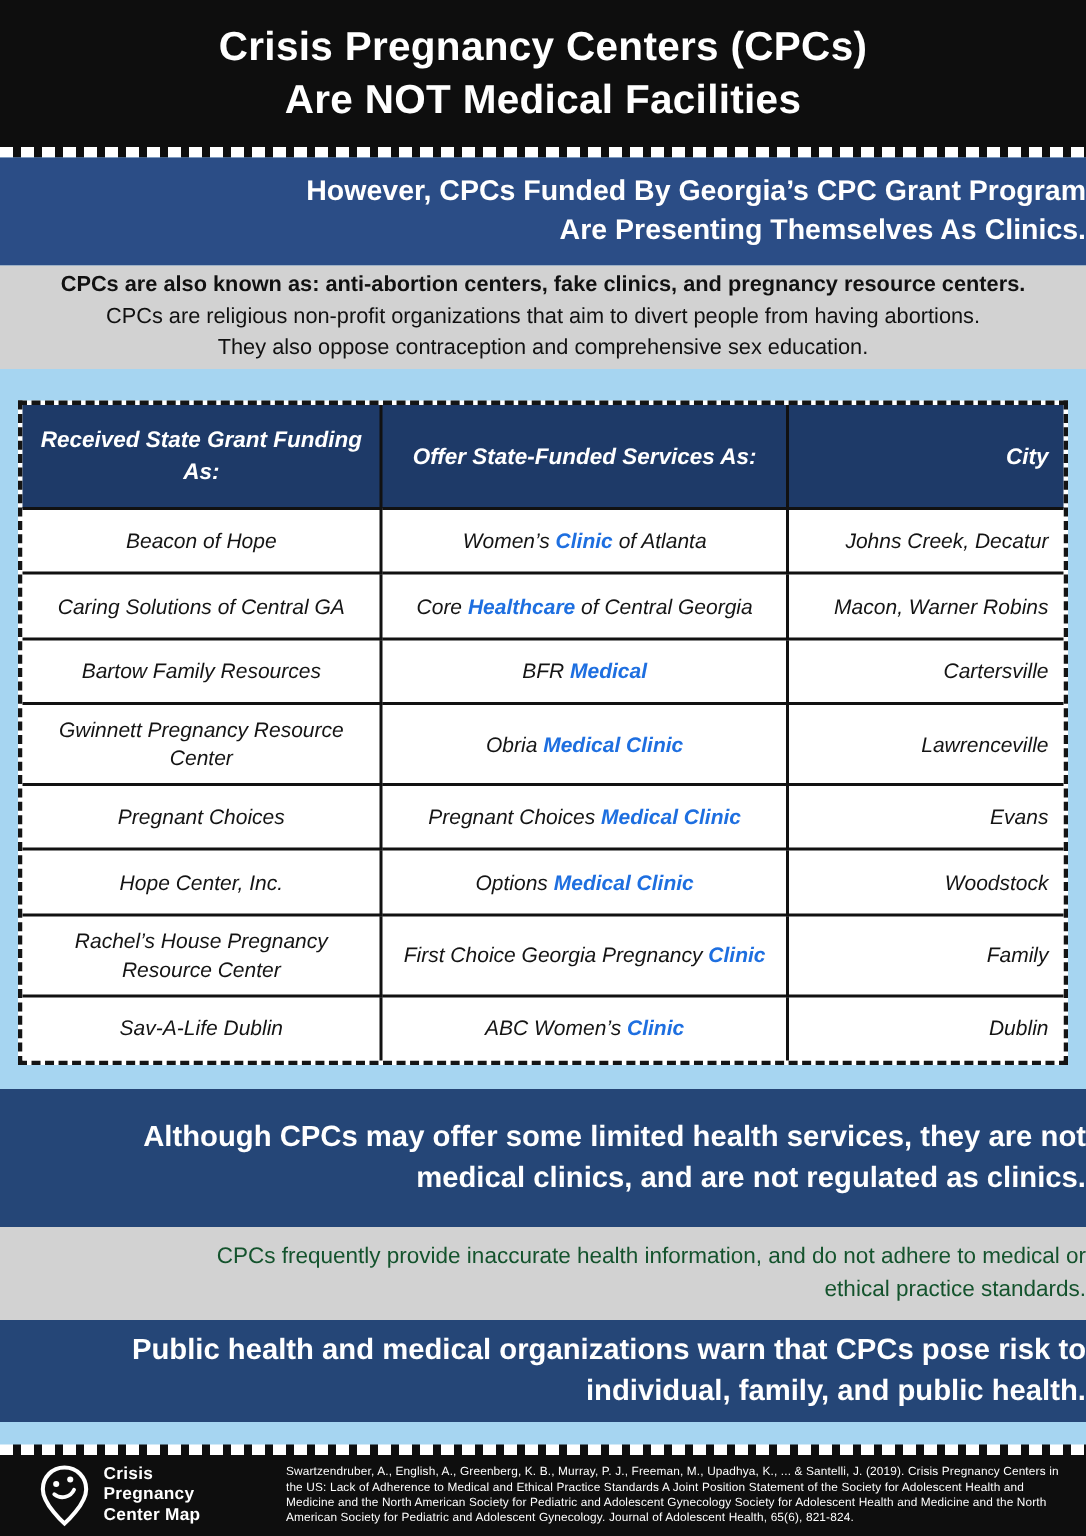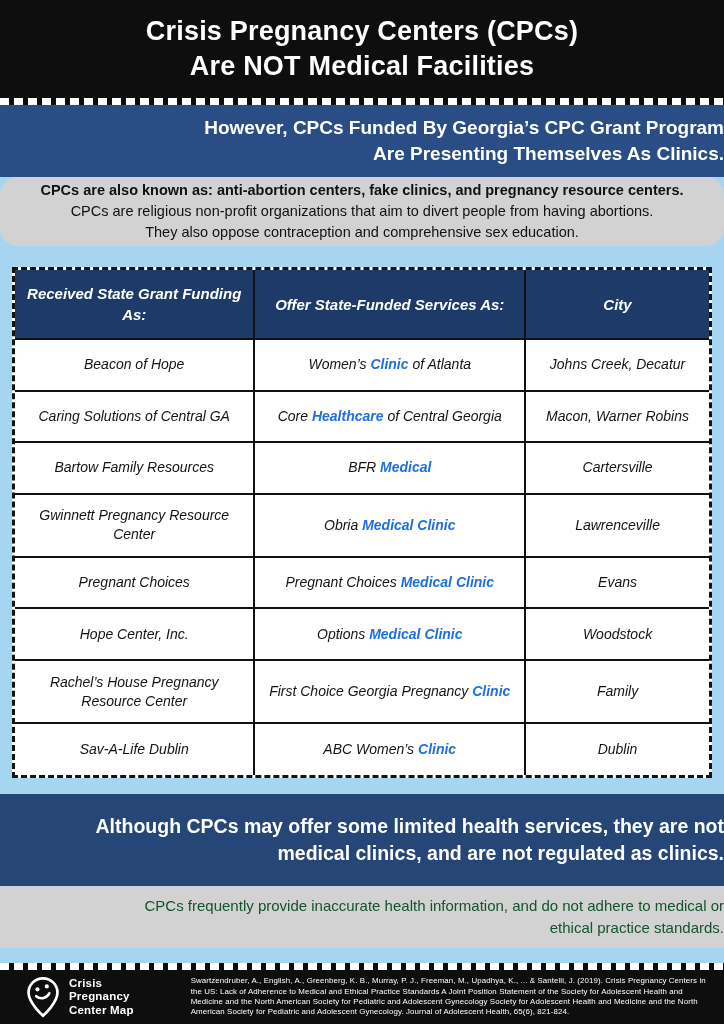--- a/index.html
+++ b/index.html
@@ -31,21 +31,21 @@
 
   
   .band {
     display: flex; flex-direction: column; justify-content: center; align-items: flex-end;
     text-align: center;
   }
   .blue-band { height: 72px; background: #2b4d86; }
   .blue-band .line { color: #fff; font-weight: 700; font-size: 19px; line-height: 1.35; }
 
   .gray-band { background: #d2d2d2; }
-  .intro { height: 69px; display:flex; flex-direction:column; justify-content:center; align-items:center; text-align:center;border-radius:18px; }
+  .intro { height: 69px; display:flex; flex-direction:column; justify-content:center; align-items:center; text-align:center; }
   .intro .line { color: #111; font-size: 14.5px; line-height: 1.45; white-space: nowrap; }
   .intro .line.bold { font-weight: 700; font-size: 14.5px; }
 
   .navy-band { background: #254677; }
   .navy-band .line { color: #fff; font-weight: 700; font-size: 19.5px; line-height: 1.4; }
   .navy-1 { height: 92px; }
   .navy-2 { height: 68px; }
   .gray-2 { height: 62px; }
   .gray-2 .line { color: #14532d; font-size: 15px; line-height: 1.45; }
 
@@ -54,21 +54,21 @@
   
   .table-section { flex: 1 1 auto; background: #a6d5f1; padding: 21px 12px 16px 12px; font-style: italic; }
   .table-wrap { border: 3px dashed #141414; background: #ffffff; height: 100%; }
   table { width: 100%; height: 100%; border-collapse: collapse; table-layout: fixed; }
   col.c1 { width: 34.5%; } col.c2 { width: 39%; } col.c3 { width: 26.5%; }
 
   th, td { border: 2px solid #111; text-align: center; vertical-align: middle; padding: 6px 10px; }
   tr:first-child th { border-top: none; }
   tr:last-child td { border-bottom: none; }
   th:first-child, td:first-child { border-left: none; }
-  th:last-child, td:last-child { border-right: none; }
+  th:last-child, td:last-child { border-right: none; text-align: right; }
 
   thead th {
     height: 69px; background: #1e3a68; color: #ffffff;
     font-weight: 700; font-size: 15px; line-height: 1.4;
   }
   tbody td { height: 42px; background: #ffffff; color: #141414; font-size: 14px; line-height: 1.35; }
   .hl { color: #1e6fe0; font-weight: 700; }
 
   
   .footer {
@@ -171,20 +171,24 @@
   <section class="band navy-band navy-1">
     <span class="line">Although CPCs may offer some limited health services, they are not</span>
     <span class="line">medical clinics, and are not regulated as clinics.</span>
   </section>
 
   <section class="band gray-band gray-2">
     <span class="line">CPCs frequently provide inaccurate health information, and do not adhere to medical or</span>
     <span class="line">ethical practice standards.</span>
   </section>
 
+  <section class="band navy-band navy-2">
+    <span class="line">Public health and medical organizations warn that CPCs pose risk to</span>
+    <span class="line">individual, family, and public health.</span>
+  </section>
 
   <div class="lightblue-strip"></div>
   <div class="filmstrip"></div>
 
   <footer class="footer">
     <div class="logo">
       <span>
         <svg width="34" height="42" viewBox="0 0 40 48">
           <path d="M20 2 C10 2 3 10 3 19 C3 31 20 46 20 46 C20 46 37 31 37 19 C37 10 30 2 20 2 Z" fill="none" stroke="#ffffff" stroke-width="3.2"></path>
           <circle cx="13.5" cy="15" r="2.4" fill="#ffffff"></circle>

